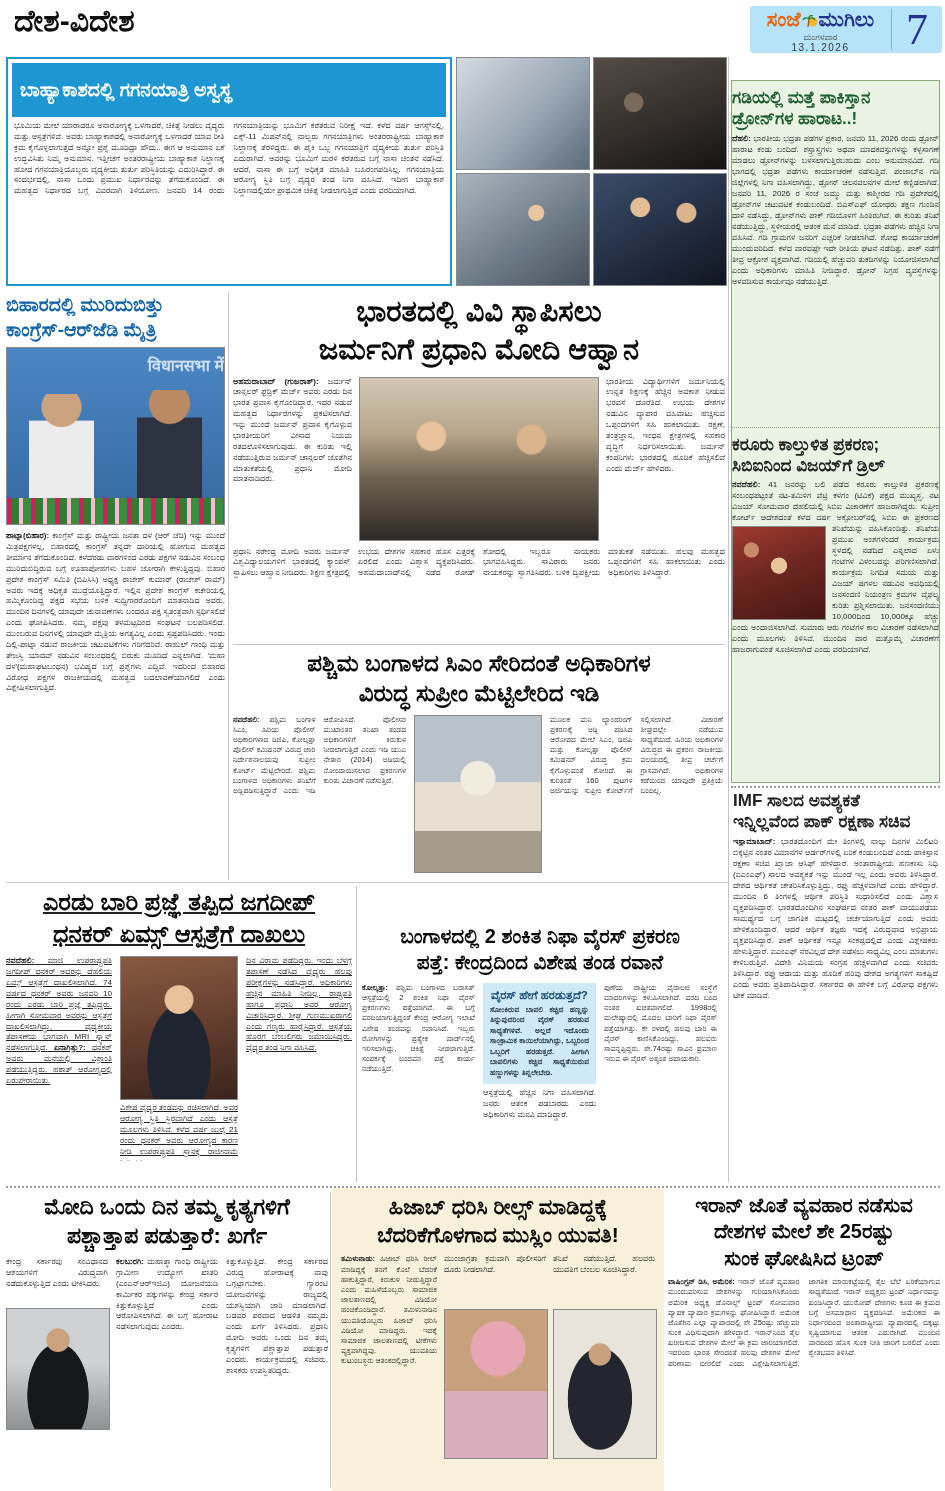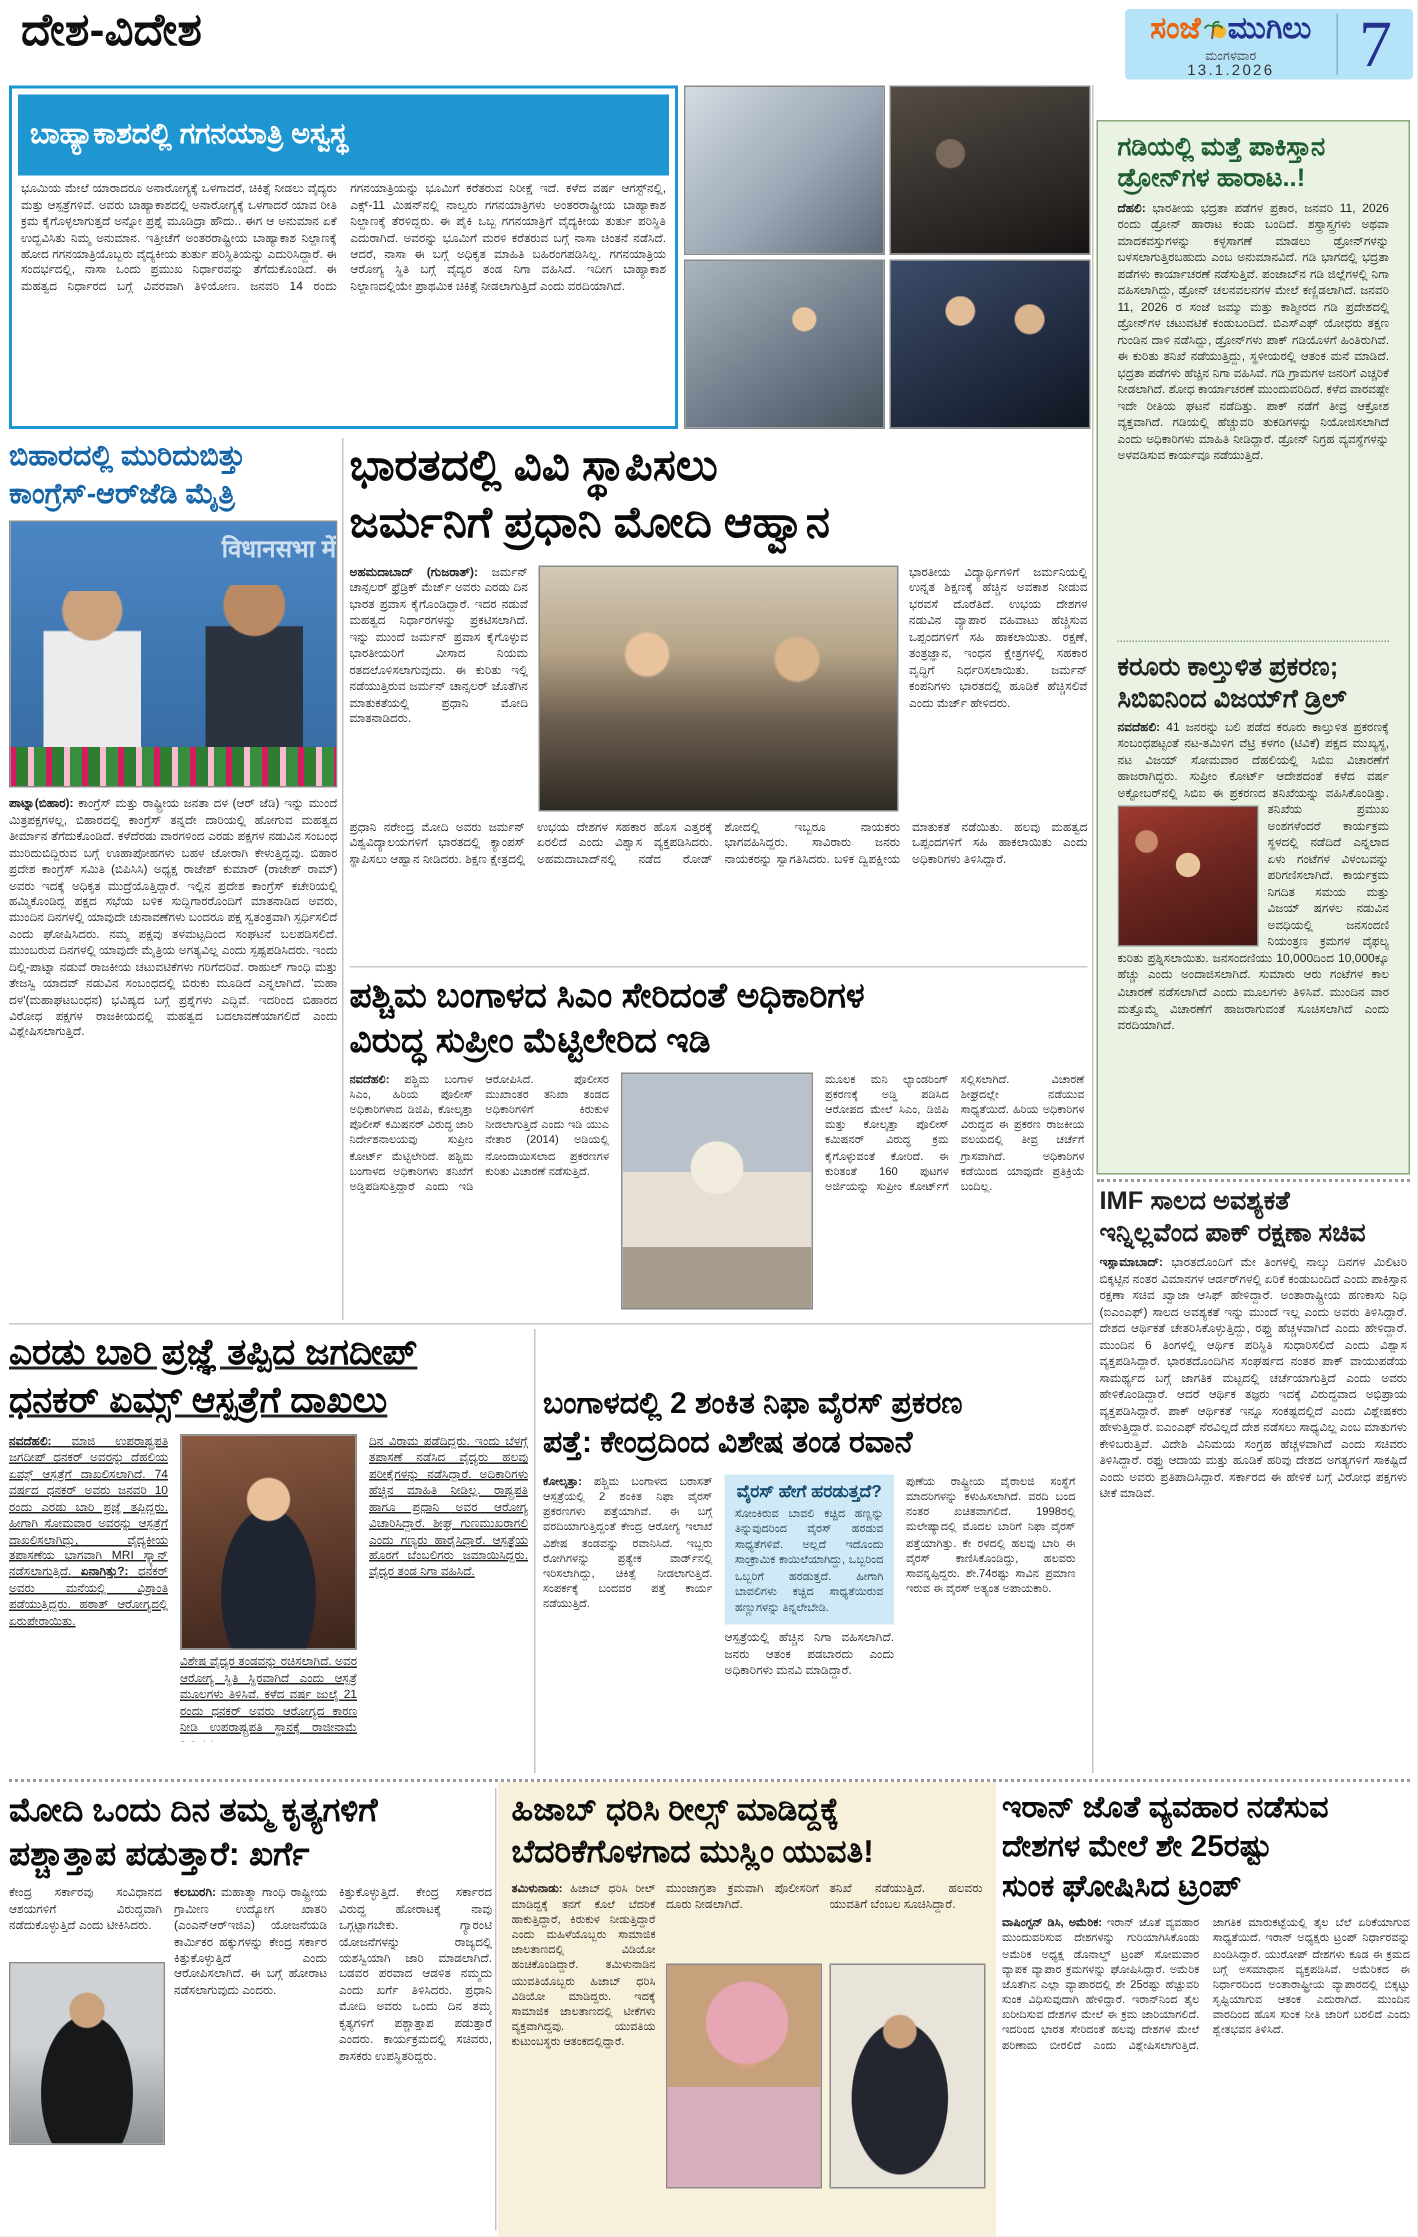--- a/index.html
+++ b/index.html
@@ -13,21 +13,21 @@
   .mast-left{flex:1;text-align:center;padding-top:2px;}
   .mast-name{font-size:20px;font-weight:bold;line-height:22px;white-space:nowrap;}
   .mast-n1{color:#e8650c;} .mast-n2{color:#24318e;}
   .palm{display:inline-block;vertical-align:-2px;margin:0 1px;}
   .mast-day{font-size:8.5px;color:#444;line-height:10px;}
   .mast-date{font-size:10px;color:#333;letter-spacing:1.5px;line-height:12px;}
   .mast-div{width:1px;background:#7fb6d2;margin:3px 0;}
   .mast-num{width:50px;text-align:center;font-family:"Liberation Serif",serif;
             font-size:44px;color:#24318e;line-height:47px;}
   
-  .hl{font-weight:bold;color:#0b0b0b;line-height:1.32;}
+  .hl{font-weight:bold;color:#0b0b0b;text-align:center;line-height:1.32;}
   .body{font-size:8px;line-height:1.36;text-align:justify;color:#222;overflow:hidden;}
   .dl{font-weight:bold;}
   .vrule{width:1px;background:#c4c4c4;}
   .hrule{height:1px;background:#c9c9c9;}
   .dotrule{height:0;border-top:2px dotted #9a9a9a;}
   .ph{position:relative;overflow:hidden;background:#999;border:1px solid #8a8a8a;}
   
   .astro-box{left:6px;top:57px;width:446px;height:229px;border:2px solid #1e96d2;background:#fff;box-sizing:border-box;}
   .astro-bar{margin:4px;background:#1e96d2;color:#fff;font-size:19px;font-weight:bold;padding:16px 8px;}
   .astro-body{margin:0 6px;height:176px;column-count:2;column-gap:9px;}
@@ -36,21 +36,21 @@
   .ph-a1{background:linear-gradient(135deg,#d4dbe2 0%,#9aa7b4 55%,#5d6a77 100%);}
   .ph-a2{background:radial-gradient(circle at 30% 40%,#7a6a5c 0 8%,transparent 9%),
          linear-gradient(160deg,#544c45 0%,#2a2624 70%,#151312 100%);}
   .ph-a3{background:radial-gradient(circle at 60% 35%,#e8c6a0 0 7%,transparent 8%),
          linear-gradient(145deg,#aab5bf 0%,#6b7885 60%,#47525e 100%);}
   .ph-a4{background:radial-gradient(circle at 35% 30%,#e2bd97 0 8%,transparent 9%),
          radial-gradient(circle at 70% 35%,#d9b48c 0 8%,transparent 9%),
          linear-gradient(150deg,#3b4c69 0%,#1d2639 70%,#10151f 100%);}
   
   .rpanel{left:731px;top:80px;width:209px;height:703px;background:#eaf2e4;border:1px solid #8aa878;
-          box-sizing:border-box;padding:6px 13px;overflow:hidden;}
+          box-sizing:border-box;padding:6px 0;overflow:hidden;}
   .rc-hl{font-weight:bold;font-size:17px;line-height:1.25;text-align:left;}
   .rc-hl.green{color:#1d5c2f;}
   .rc-body{font-size:8px;line-height:1.38;text-align:justify;overflow:hidden;}
   .rc-div{border-top:1px dotted #88a078;margin:6px 0;}
   .ph-vijay{float:left;width:92px;height:92px;margin:3px 6px 2px 0;
             background:radial-gradient(circle at 50% 42%,#e9c59e 0 11%,transparent 12%),
             radial-gradient(circle at 20% 25%,#c98a6b 0 7%,transparent 8%),
             linear-gradient(160deg,#a03a2e 0%,#6f2721 45%,#471713 100%);}
   .imf{left:731px;top:790px;width:209px;height:392px;padding:0 2px;box-sizing:border-box;overflow:hidden;}
   
@@ -96,21 +96,21 @@
            background:radial-gradient(circle at 50% 30%,#e8c19b 0 12%,transparent 13%),
            radial-gradient(ellipse at 50% 75%,#1e2430 0 38%,transparent 39%),
            linear-gradient(170deg,#8a5a41 0%,#5f3b2c 55%,#3b241c 100%);}
   
   .nipah{left:362px;top:886px;width:356px;height:298px;overflow:hidden;margin-top:37px;}
   .nipah .hl{font-size:20px;}
   .nipah-row{display:flex;gap:8px;margin-top:7px;}
   .nipah-c{width:113px;height:212px;font-size:7.5px;}
   .infobox{background:#cfe9f6;padding:6px 7px;margin-bottom:4px;}
   .infobox-t{font-weight:bold;font-size:11.5px;color:#13496e;text-align:center;margin-bottom:3px;}
-  .infobox-b{font-size:7.5px;line-height:1.4;text-align:justify;font-weight:normal;color:#2a3a46;}
+  .infobox-b{font-size:7.5px;line-height:1.4;text-align:justify;font-weight:bold;color:#2a3a46;}
   
   .kharge{left:6px;top:1192px;width:322px;height:295px;overflow:hidden;}
   .kharge .hl{font-size:22px;}
   .kh-row{display:flex;gap:8px;margin-top:7px;}
   .kh-c{width:102px;height:205px;}
   .ph-kharge{width:102px;height:120px;margin:3px 0;
              background:radial-gradient(circle at 50% 26%,#caa27e 0 11%,transparent 12%),
              radial-gradient(ellipse at 50% 72%,#17181a 0 42%,transparent 43%),
              linear-gradient(180deg,#cfd2d4 0 45%,#8e9294 100%);}
   .hijab{left:332px;top:1188px;width:332px;height:307px;background:#f7f0da;

